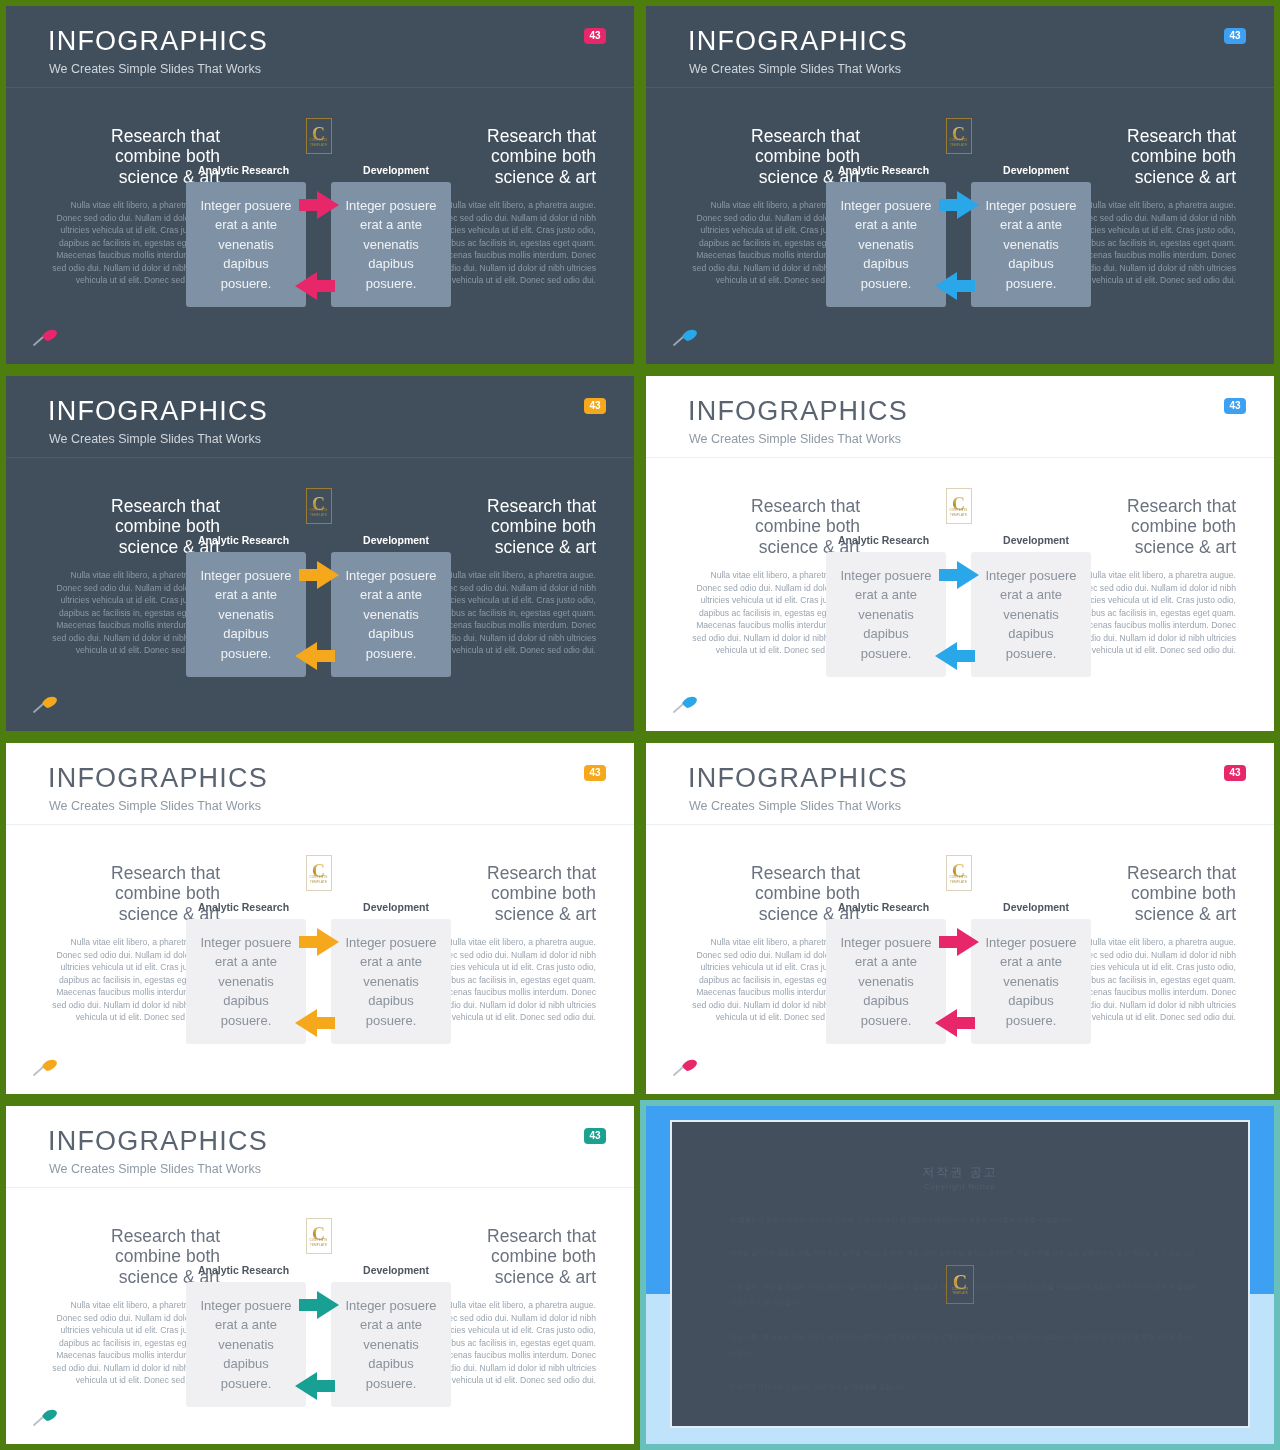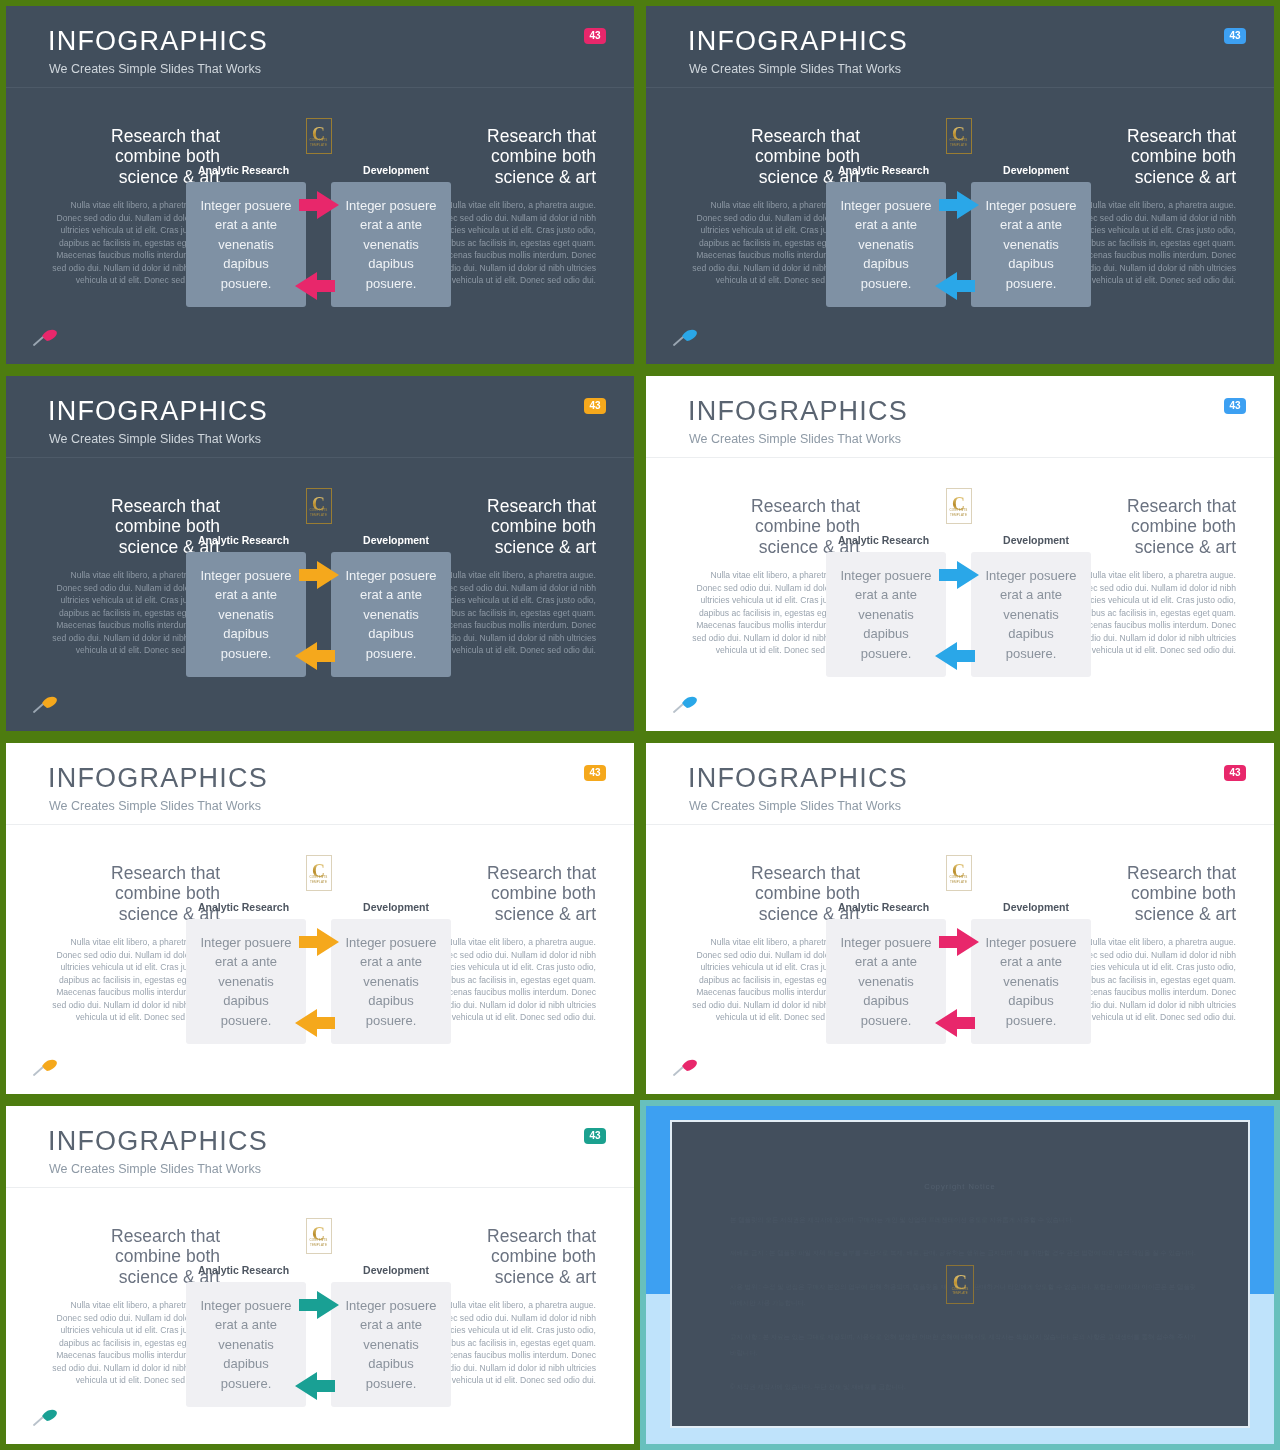--- a/index.html
+++ b/index.html
@@ -703,20 +703,21 @@
 
       </div>
     </div>
   </div>
 
   <div class="slide" style="border-color:#68c0bd;">
     <div class="copy-wrap">
       <div class="copy-band-top"></div>
       <div class="copy-band-bot"></div>
       <div class="copy-card">
+        <div class="copy-title">저작권 공고</div>
         <div class="copy-sub">Copyright Notice</div>
         <div class="copy-body">본 템플릿의 모든 저작권은 제작사에 있으며, 구매자는 개인 및 상업적 프레젠테이션 용도로 자유롭게 사용할 수 있습니다.
 
 재배포 금지 : 본 템플릿 파일 자체 또는 일부를 무단으로 복제, 배포, 판매, 공유하는 행위는 금지되며, 이를 위반할 경우 관련 법령에 따라 법적 책임을 질 수 있습니다.
 
 사용 범위 : 수정 및 편집은 구매자 본인의 업무에 한해 허용되며, 템플릿을 재가공하여 판매하거나 타인에게 양도할 수 없습니다. 포함된 이미지와 아이콘은 본 템플릿 내에서만 사용 가능합니다.
 
 고지 사항 : 본 자료는 있는 그대로 제공되며, 사용으로 인해 발생한 어떠한 손해에 대해서도 제작사는 책임지지 않습니다. 문의 사항은 고객센터를 통해 접수해 주시기 바랍니다.
 
 © 저작권 제작사에 있습니다. 무단 전재 및 재배포를 금합니다.</div>

